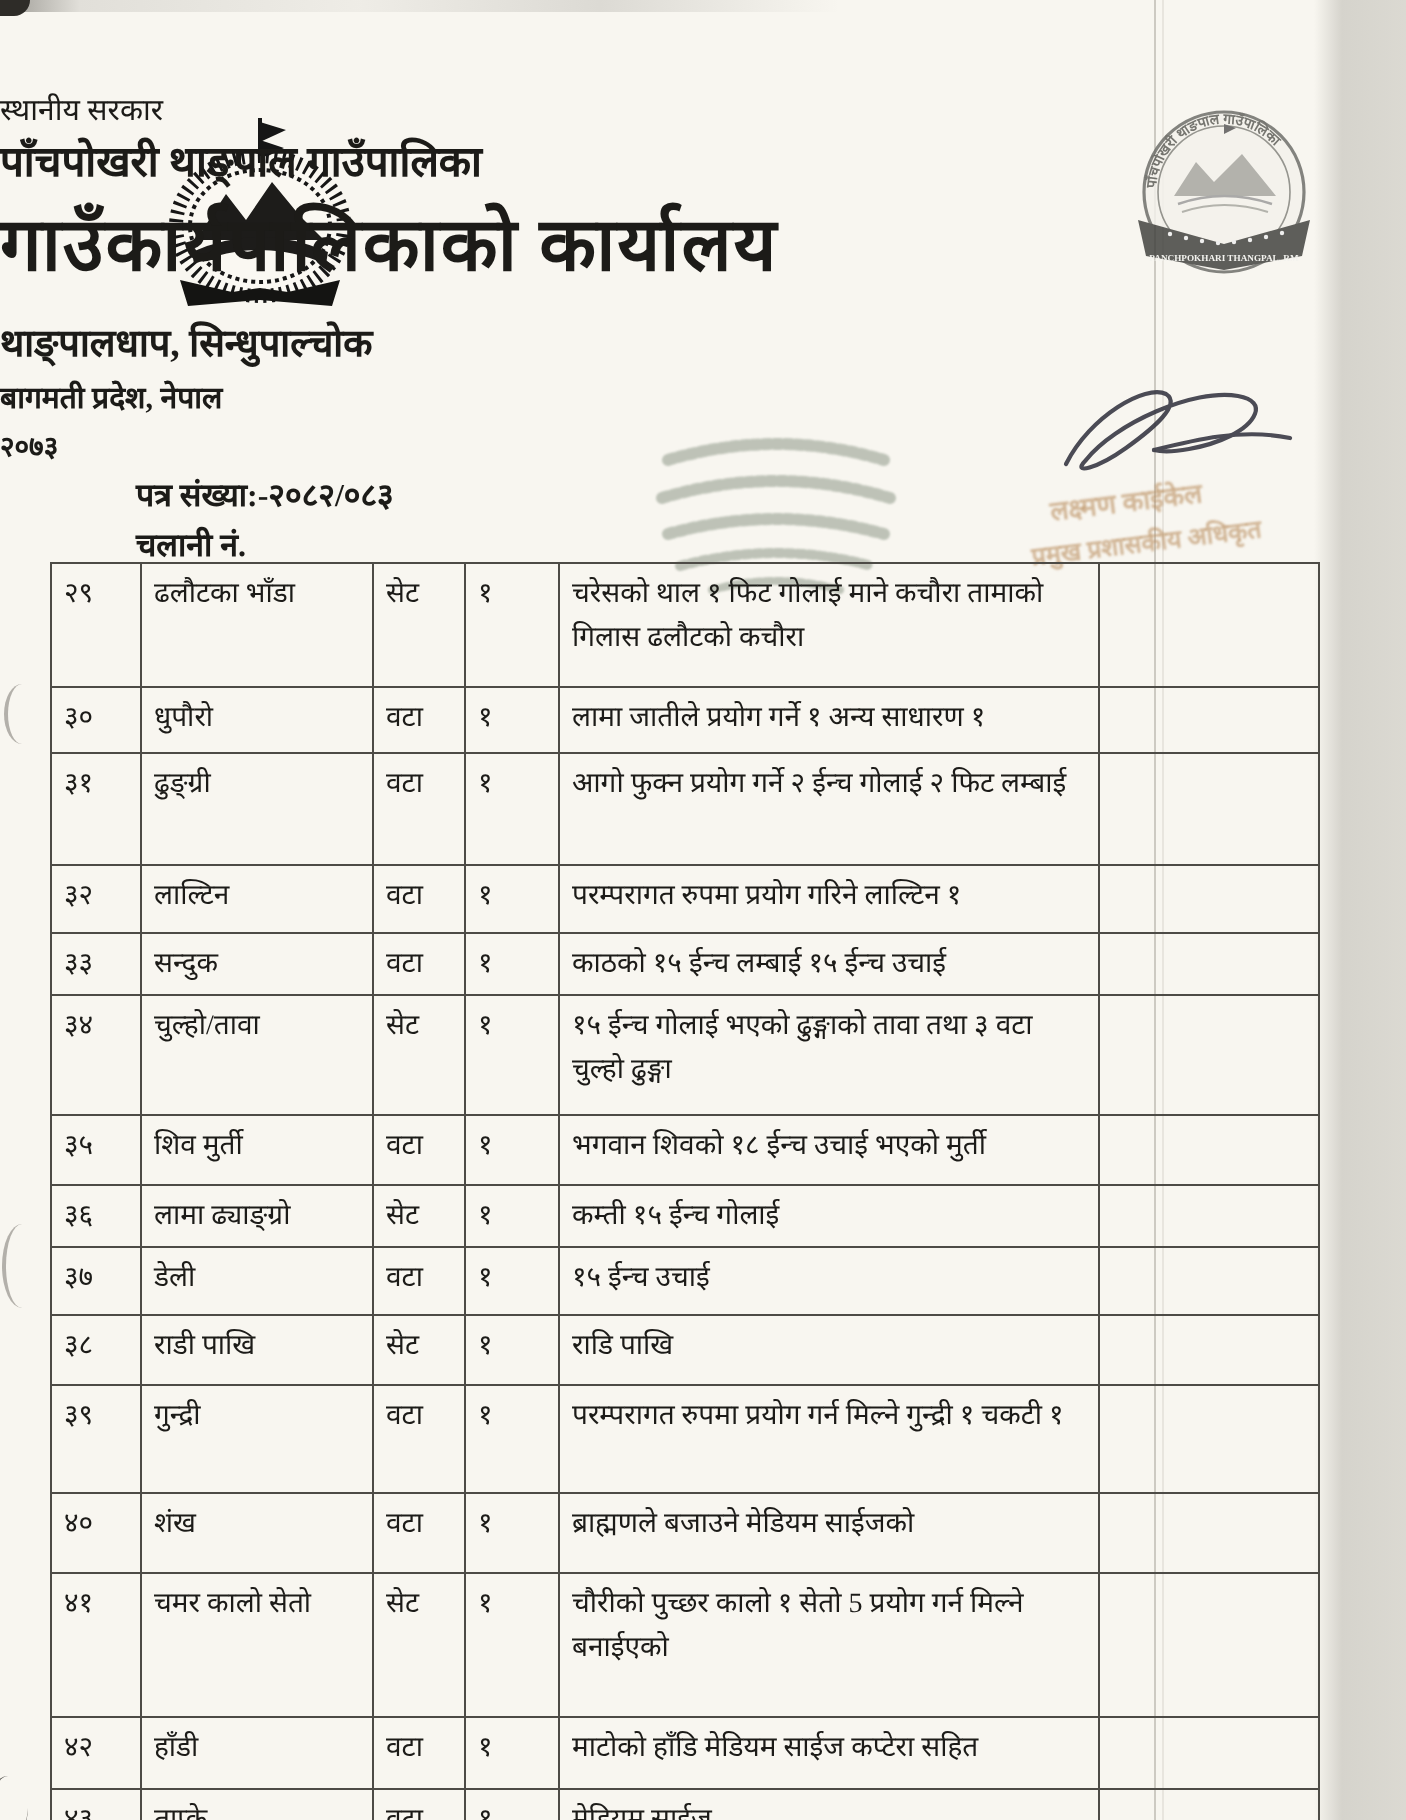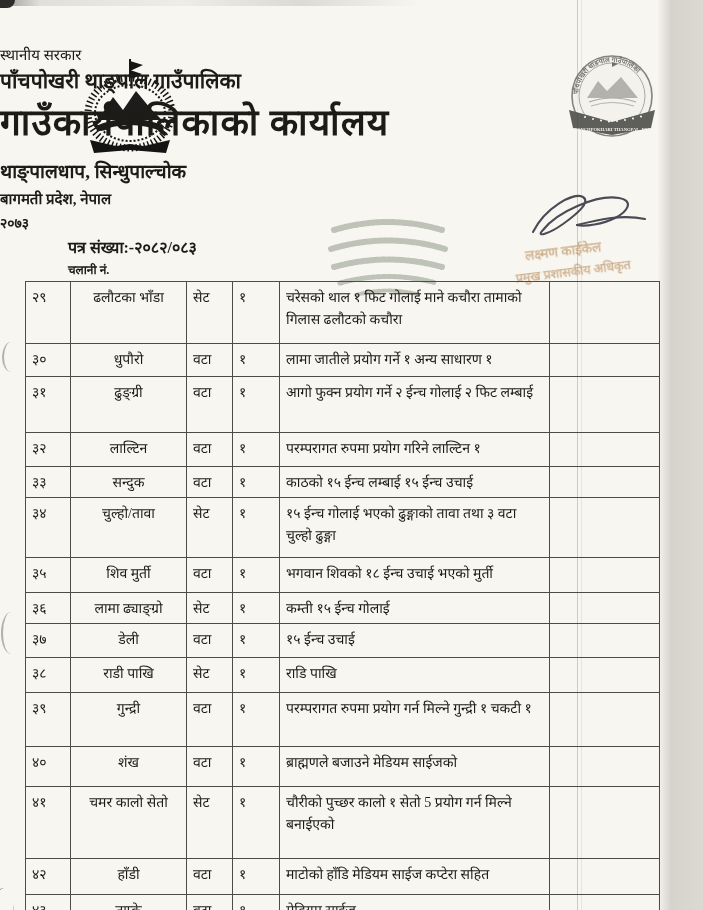--- a/index.html
+++ b/index.html
@@ -29,34 +29,34 @@
   .muni-name{top:66px;font-size:21px;font-weight:700;}
   .office-name{top:95px;font-size:37px;font-weight:600;letter-spacing:1px;}
   .addr-line{top:158px;font-size:19px;font-weight:700;}
   .prov-line{top:188px;font-size:15px;font-weight:700;}
   .year-line{top:213px;font-size:14px;font-weight:600;}
 
   .emblem-left{position:absolute;left:80px;top:56px;}
   .seal-right{position:absolute;left:563px;top:50px;opacity:.82;filter:blur(.3px);}
 
   .ref-no{position:absolute;left:68px;top:236px;font-size:16px;font-weight:600;}
-  .dispatch-no{position:absolute;left:68px;top:261px;font-size:12px;font-weight:600;text-align:center;}
+  .dispatch-no{position:absolute;left:68px;top:261px;font-size:16px;font-weight:600;text-align:center;}
 
   .signature{position:absolute;left:523px;top:186px;}
   .officer-stamp{position:absolute;left:526px;top:240px;transform:rotate(-7deg);
     color:rgba(186,142,96,.62);font-size:13.5px;font-weight:700;filter:blur(.4px);white-space:nowrap;}
   .officer-stamp .l2{margin-left:-12px;margin-top:4px;font-size:12.5px;}
   .center-stamp{position:absolute;left:322px;top:212px;opacity:.42;filter:blur(.5px);}
 
   
   table.items{position:absolute;left:25px;top:281px;width:634px;border-collapse:collapse;table-layout:fixed;}
   table.items td{border:1px solid #4d4b46;vertical-align:top;padding:5px 6px 2px 6px;
     font-size:14px;line-height:1.55;overflow:hidden;}
   td.c-sn{padding-left:12px;}
-  td.c-name{padding-left:9px;text-align:center;}
+  td.c-name{padding-left:9px;}
   td.c-unit{padding-left:10px;}
   td.c-qty{padding-left:15px;}
   td.c-desc{padding-left:9px;}
   tr.h62{height:62px;}tr.h33{height:33px;}tr.h56{height:56px;}tr.h34{height:34px;}
   tr.h31{height:31px;}tr.h60{height:60px;}tr.h35{height:35px;}tr.h40{height:40px;}
   tr.h54{height:54px;}tr.h55{height:72px;}tr.h36{height:36px;}tr.h30{height:30px;}
 </style>
 </head>
 <body>
 

